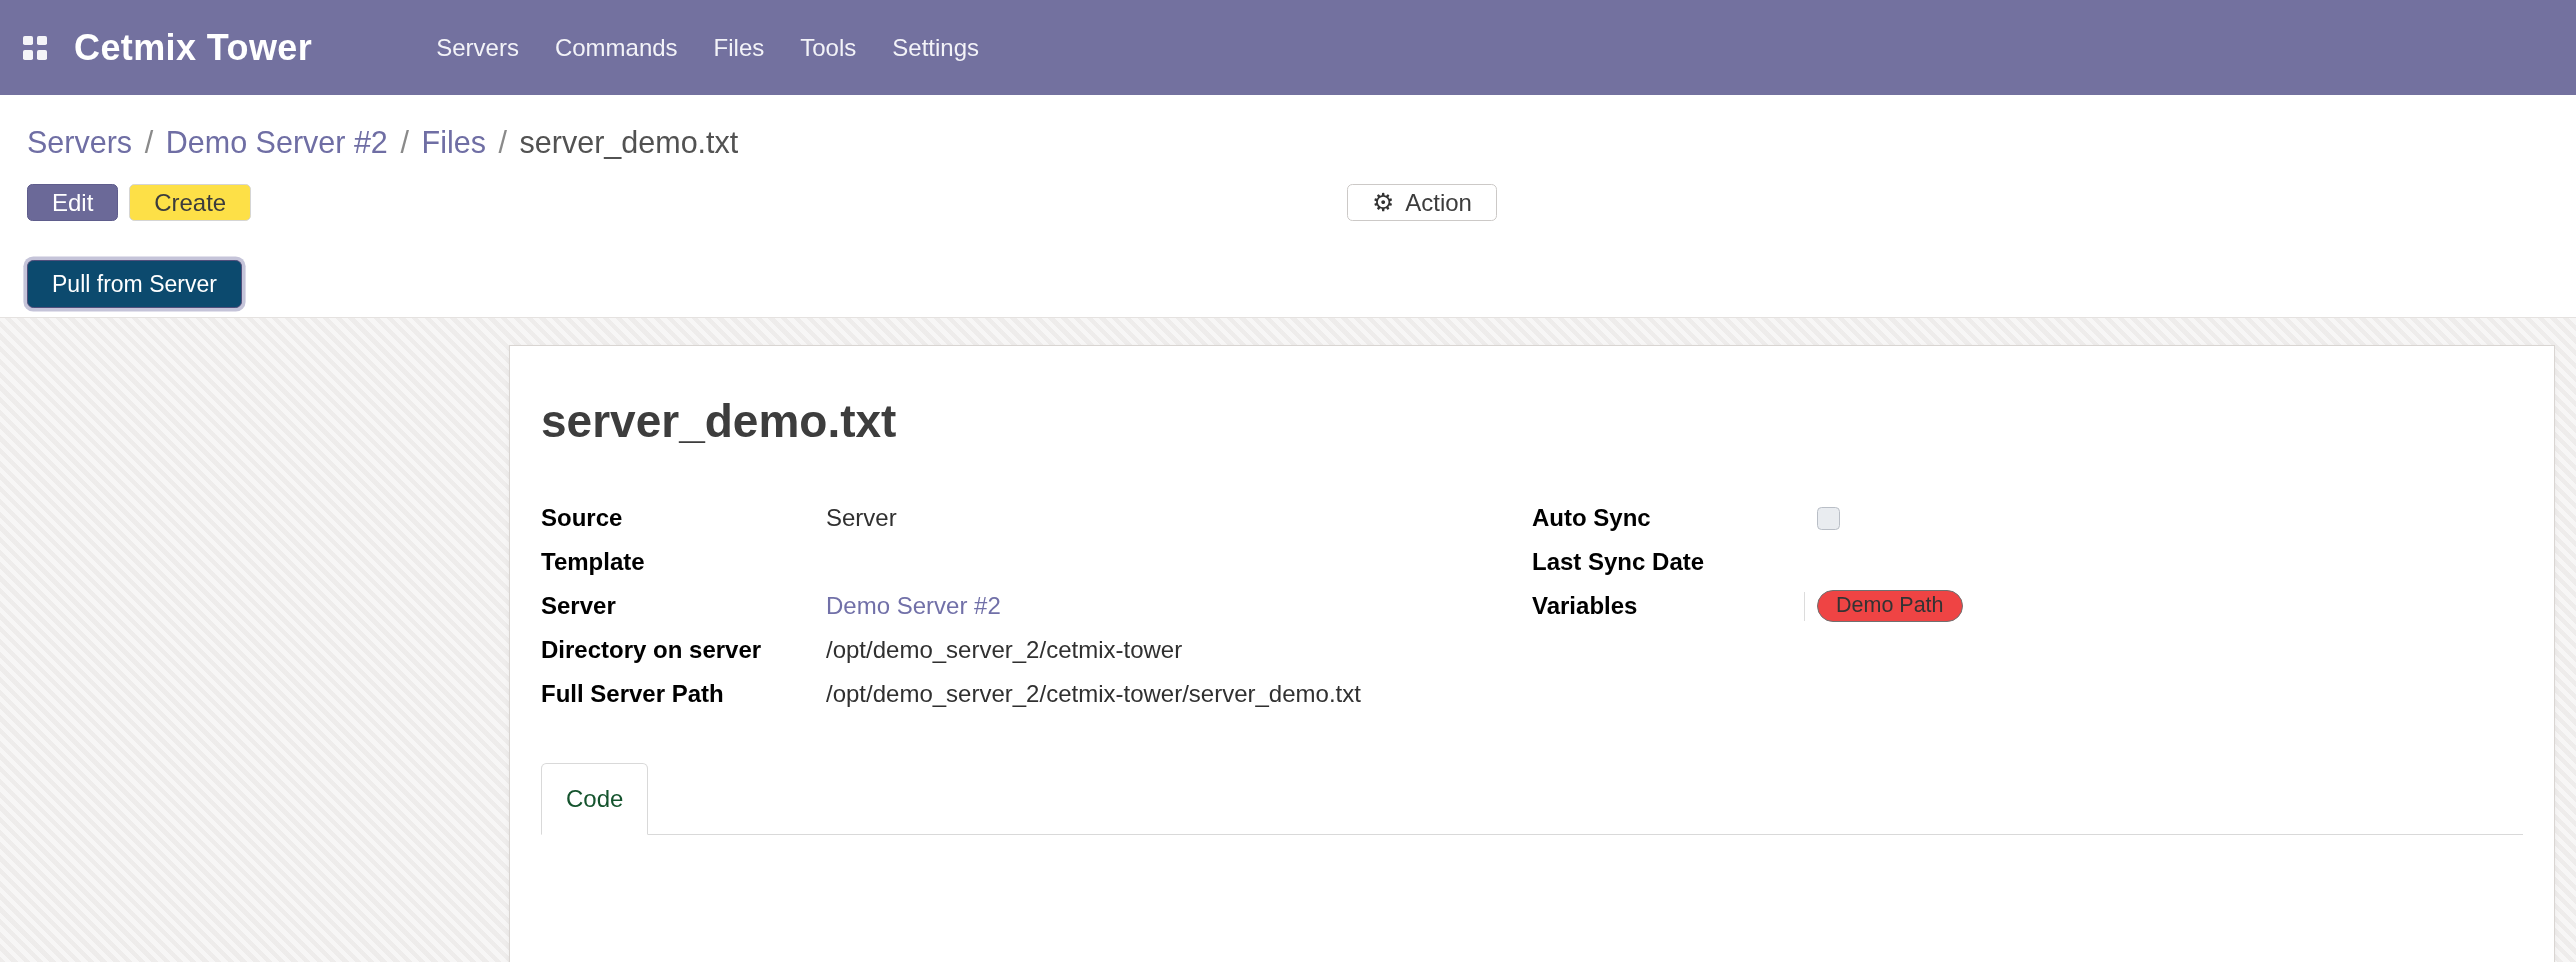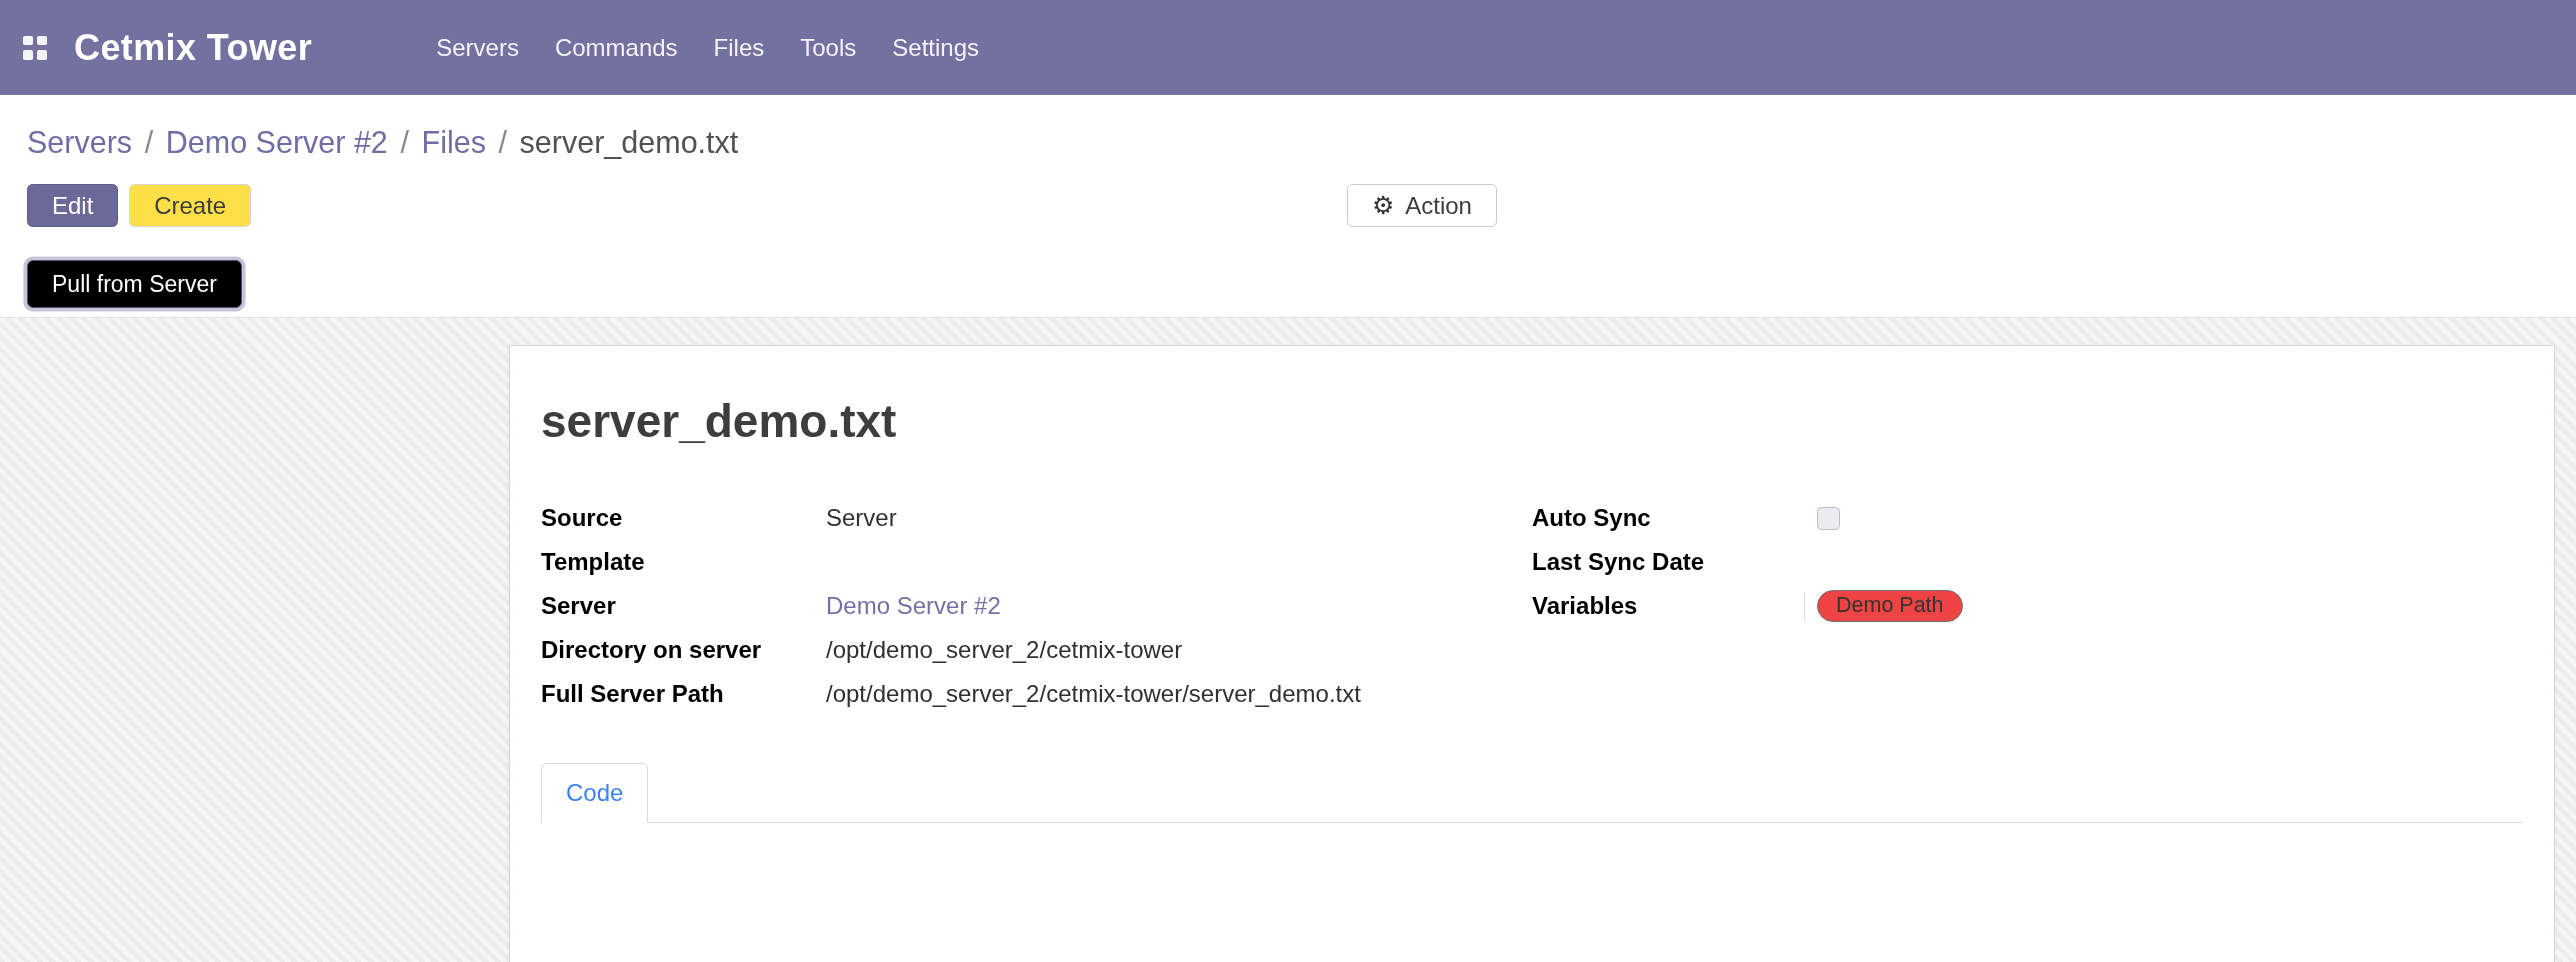--- a/index.html
+++ b/index.html
@@ -65,21 +65,21 @@
   .breadcrumb-current { color: #525252; }
 
   .button-row {
     position: relative;
     height: 61px;
     padding: 10px 27px 0;
     display: flex;
     gap: 10.8px;
   }
   .btn {
-    height: 43px;
+    height: 37px;
     padding: 0 24px;
     font-size: 24px;
     font-family: inherit;
     border-radius: 5.4px;
     cursor: pointer;
     display: inline-flex;
     align-items: center;
     gap: 10.8px;
     line-height: 1;
   }
@@ -98,21 +98,21 @@
     left: 1347px;
     top: 10px;
     background: #ffffff;
     border: 0.9px solid #ccc9c7;
     color: #3c3c3c;
   }
   .gear { font-size: 25px; color: #333; }
 
   .pull-row { height: 82px; padding: 25px 27px 0; }
   .btn-pull {
-    background: #000000;
+    background: #0c4a6e;
     border: 0.9px solid #514f7c;
     color: #ffffff;
     height: 48px;
     border-radius: 6.3px;
     box-shadow: 0 0 0 3.6px rgba(110,108,160,.40);
     font-size: 23px;
   }
 
   
   .content {
@@ -192,23 +192,23 @@
     background: #ef4444;
     white-space: nowrap;
   }
 
   .notebook { margin-top: 47px; }
   .nav-tabs {
     display: flex;
     border-bottom: 0.9px solid #d9d9d9;
   }
   .tab {
-    padding: 15px 24px;
+    padding: 21px 24px;
     font-size: 24px;
-    color: #3b82f6;
+    color: #14532d;
     background: #fff;
     cursor: pointer;
   }
   .tab.active {
     border: 0.9px solid #d9d9d9;
     border-bottom: 0.9px solid #ffffff;
     border-top-left-radius: 5.4px;
     border-top-right-radius: 5.4px;
     margin-bottom: -0.9px;
   }

